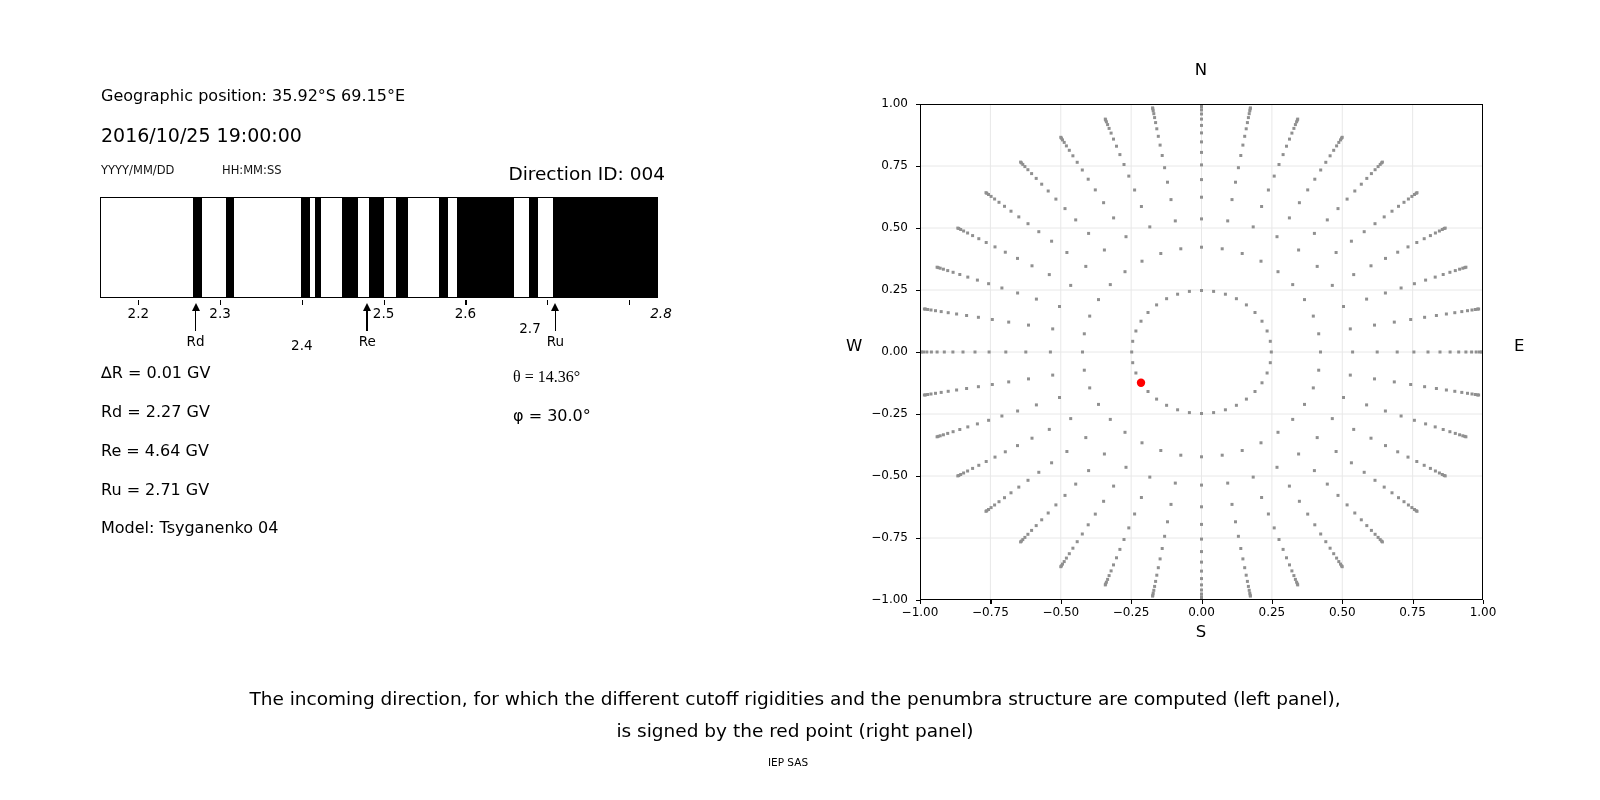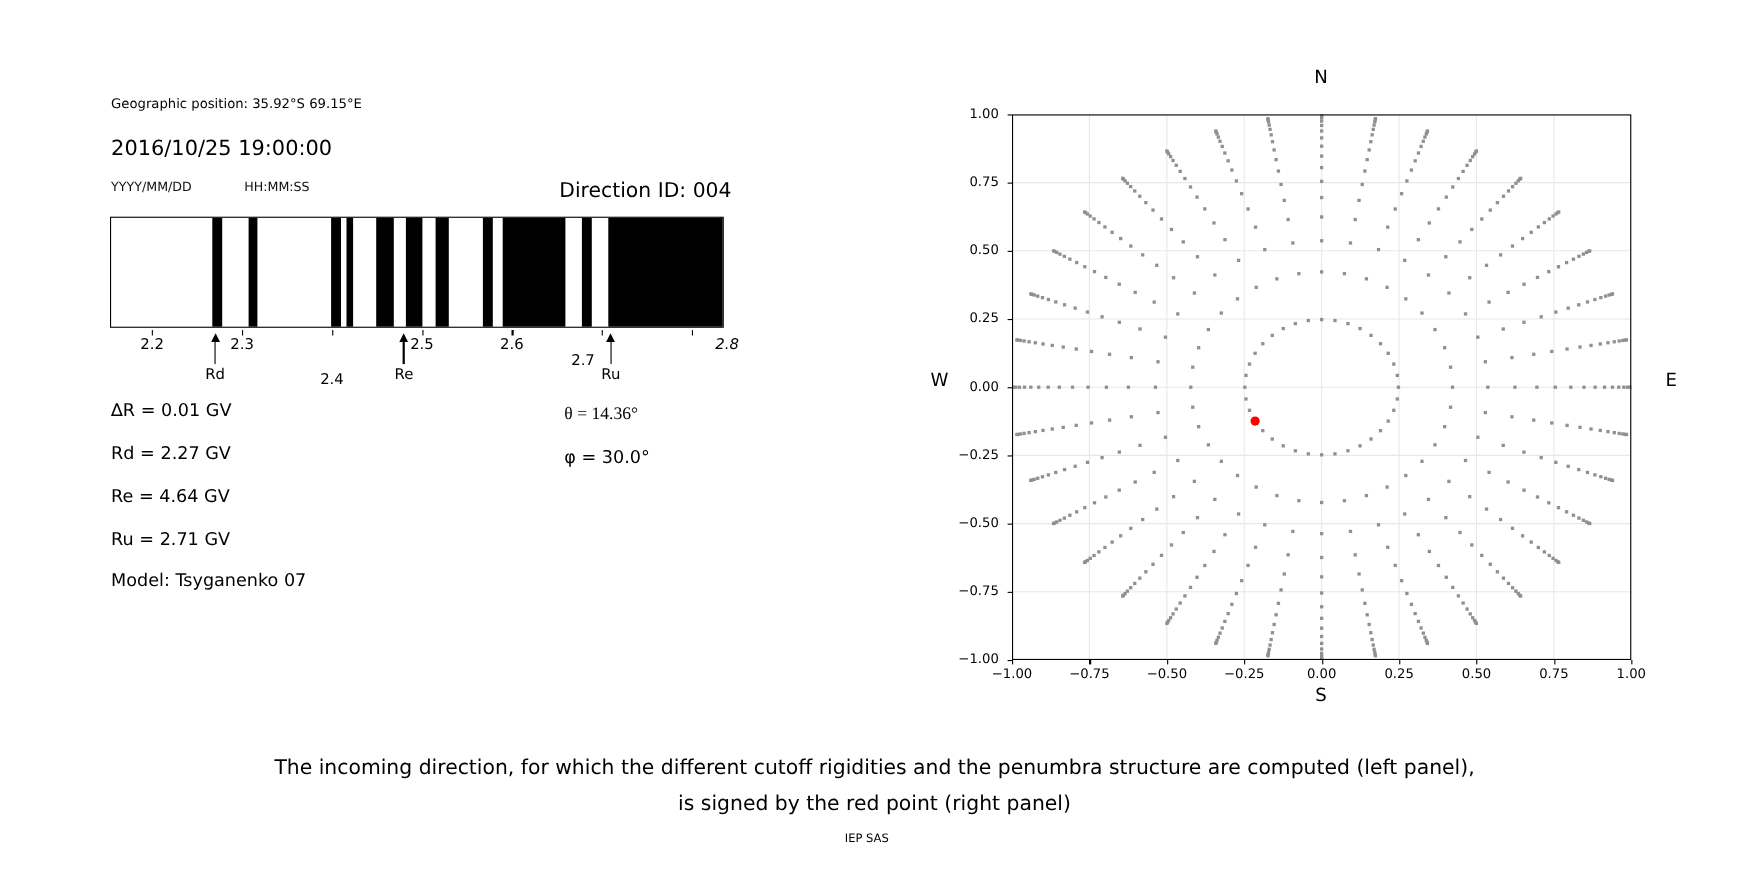--- a/index.html
+++ b/index.html
@@ -4,21 +4,21 @@
 <style>
   html,body{margin:0;padding:0;}
   body{
     width:1600px;height:800px;position:relative;background:#ffffff;
     font-family:"DejaVu Sans","Liberation Sans",sans-serif;color:#000;
     overflow:hidden;
   }
   .abs{position:absolute;line-height:1.05;white-space:nowrap;}
 
   
-  .geo{left:101px;top:88px;font-size:12px;}
+  .geo{left:101px;top:88px;font-size:16px;}
   .dt{left:101px;top:126px;font-size:19px;}
   .fmt{font-size:11.5px;color:#111;}
   .fmt-date{left:101px;top:164px;}
   .fmt-time{left:222px;top:164px;}
   .dirid{left:380px;top:164px;width:285px;text-align:right;font-size:18.5px;}
 
   
   #penumbra-box{
     left:100px;top:197px;width:556px;height:99px;
     border:1.5px solid #000;background:#fff;position:absolute;
@@ -101,21 +101,21 @@
       <div class="head"></div>
       <div class="shaft"></div>
     </div>
     <div class="abs marker-label" style="left: 555.3px;">Ru</div>
   </div>
 
 <div class="abs val" style="top:365px;">∆R = 0.01 GV</div>
 <div class="abs val" style="top:404px;">Rd = 2.27 GV</div>
 <div class="abs val" style="top:443px;">Re = 4.64 GV</div>
 <div class="abs val" style="top:482px;">Ru = 2.71 GV</div>
-<div class="abs val" style="top:520px;">Model: Tsyganenko 07</div>
+<div class="abs val" style="top:520px;">Model: Tsyganenko 04</div>
 <div class="abs ang" style="top:369px;font-family:Liberation Serif, serif;">θ = 14.36°</div>
 <div class="abs ang" style="top:408px;">φ = 30.0°</div>
 
 <svg id="plot-svg" class="abs" width="563" height="496">
     <line x1="0" x2="0" y1="0" y2="496" stroke="#e8e8e8" stroke-width="1"></line>
     <line x1="70.375" x2="70.375" y1="0" y2="496" stroke="#e8e8e8" stroke-width="1"></line>
     <line x1="140.75" x2="140.75" y1="0" y2="496" stroke="#e8e8e8" stroke-width="1"></line>
     <line x1="211.125" x2="211.125" y1="0" y2="496" stroke="#e8e8e8" stroke-width="1"></line>
     <line x1="281.5" x2="281.5" y1="0" y2="496" stroke="#e8e8e8" stroke-width="1"></line>
     <line x1="351.875" x2="351.875" y1="0" y2="496" stroke="#e8e8e8" stroke-width="1"></line>

